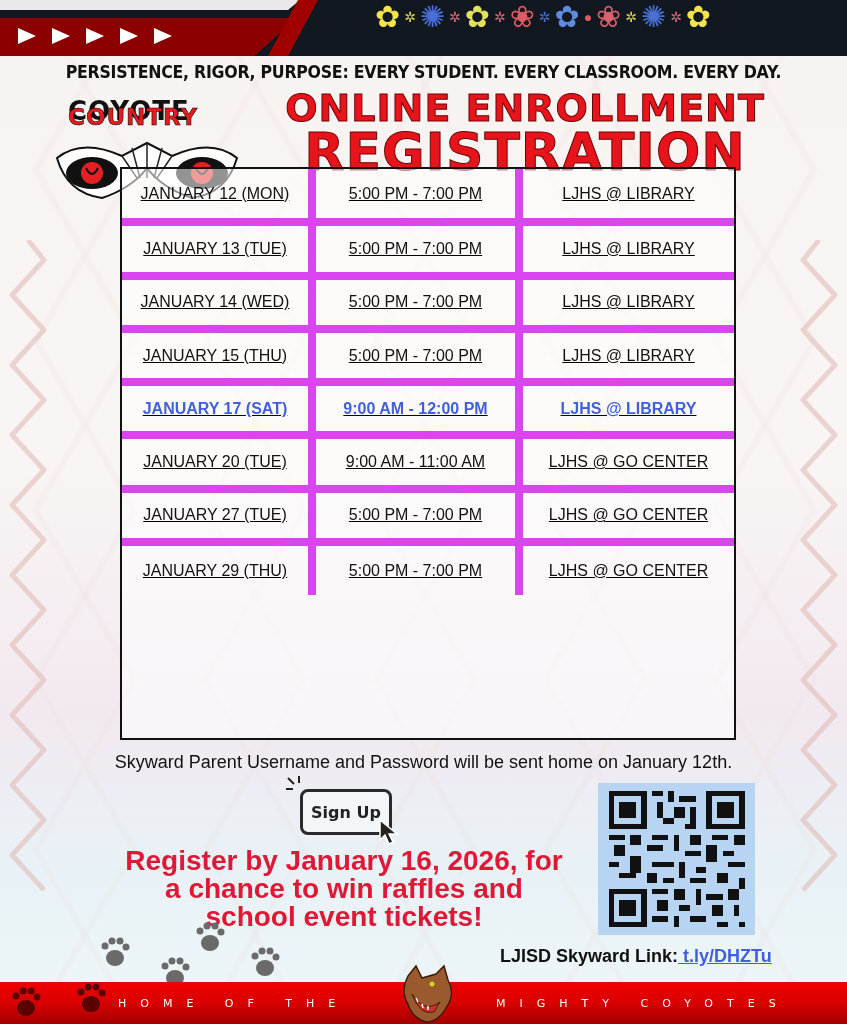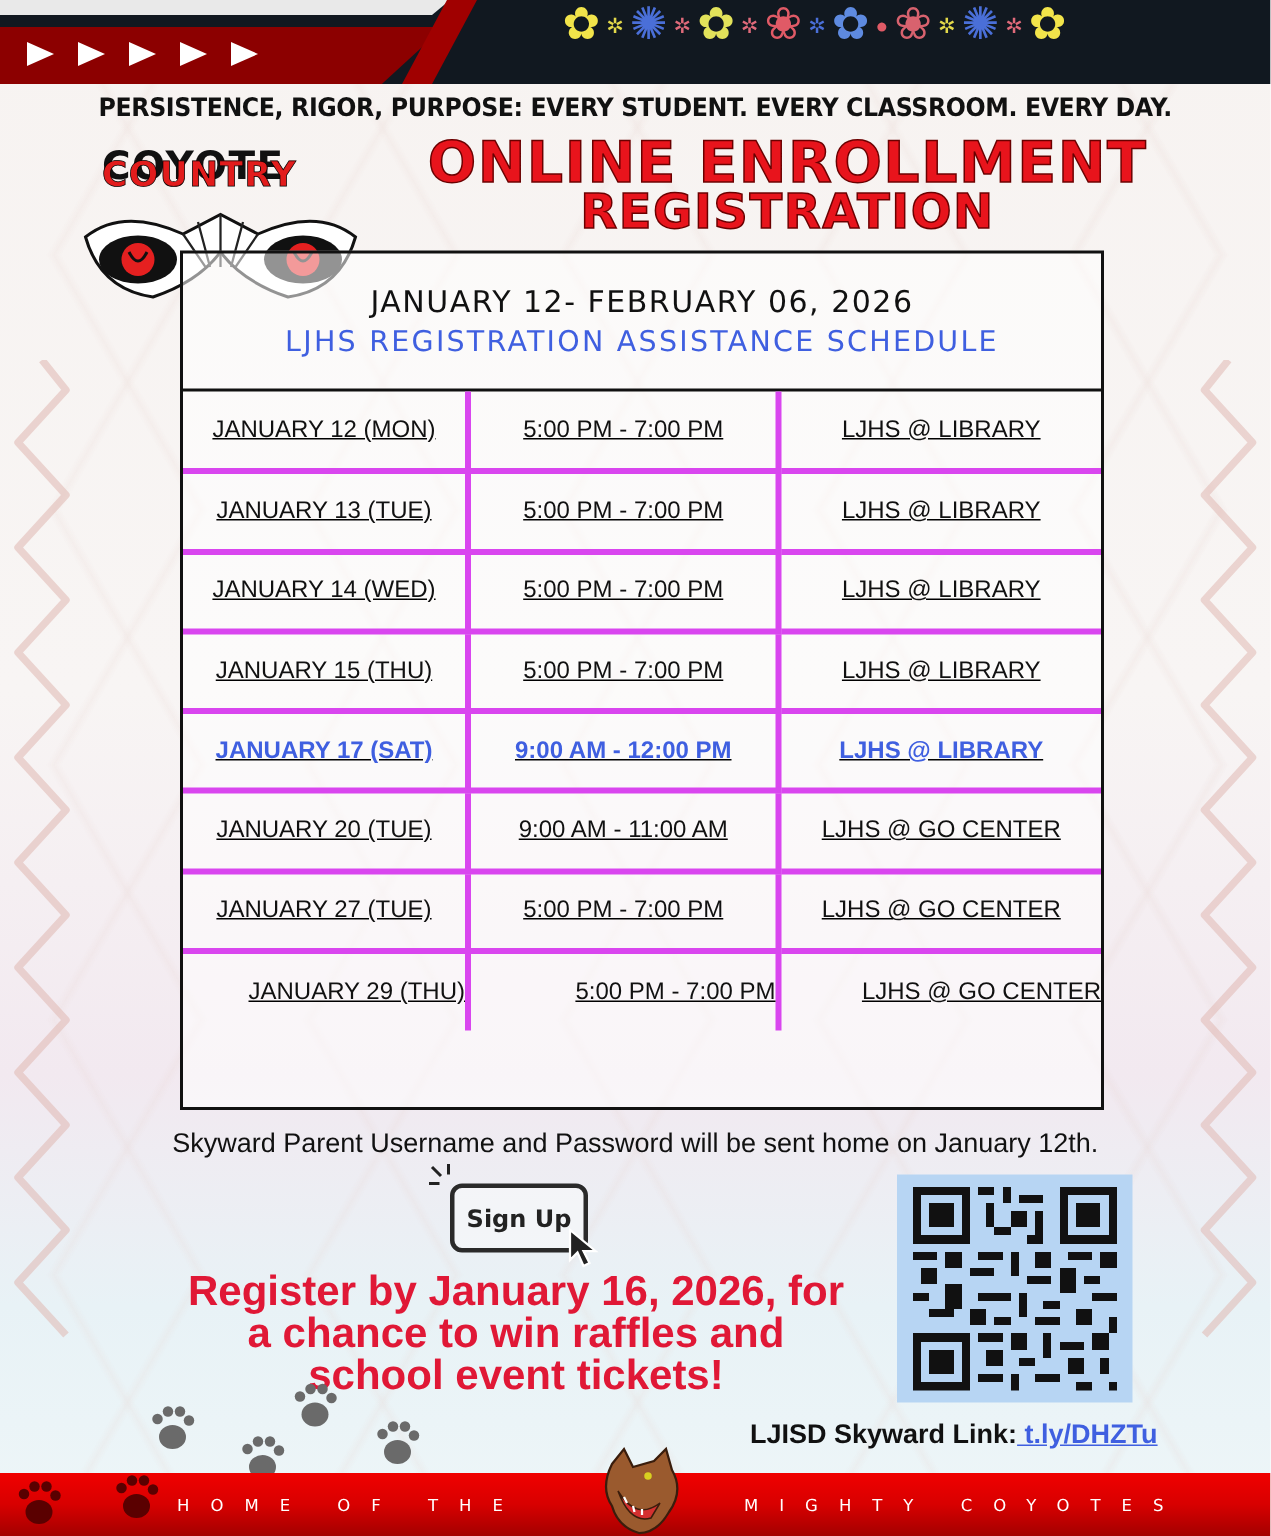--- a/index.html
+++ b/index.html
@@ -36,31 +36,31 @@
 
   
   .logo { position:absolute; top:92px; left:52px; width:190px; height:115px; }
   .logo-coyote { position:absolute; top:4px; left:16px; font-family:"DejaVu Sans", sans-serif; font-weight:bold; font-size:26px; color:#111; letter-spacing:1px; }
   .logo-country { position:absolute; top:12px; left:16px; font-family:"DejaVu Sans", sans-serif; font-weight:bold; font-size:23px; color:#e21c1c; letter-spacing:1px; -webkit-text-stroke:0.5px #000; }
   .eyes { position:absolute; top:46px; left:0; width:190px; height:64px; }
 
   .title { position:absolute; left:235px; width:580px; text-align:center; font-family:"DejaVu Sans", sans-serif; font-weight:bold;
     color:#e8141c; -webkit-text-stroke:1px #6a0000; letter-spacing:1px; }
   .title1 { top:86px; font-size:38px; }
-  .title2 { top:122px; font-size:32px; }
+  .title2 { top:122px; font-size:52px; }
 
   
   .schedule { position:absolute; top:167px; left:120px; width:616px; height:573px; border:2px solid #111; background:rgba(255,255,255,.55); }
   .sch-head { height:92px; text-align:center; border-bottom:2px solid #111; }
   .sch-dates { font-family:"DejaVu Sans", sans-serif; font-size:20px; color:#111; padding-top:20px; letter-spacing:1px; }
   .sch-sub { font-family:"DejaVu Sans", sans-serif; font-size:19px; color:#3f5fe0; letter-spacing:1.5px; margin-top:4px; }
   table { width:100%; border-collapse:collapse; table-layout:fixed;text-decoration:underline; }
-  td { height:53.3px; border:4px solid #d946ef; text-align:center; font-size:16px; color:#111; }
+  td { height:53.3px; border:8px solid #d946ef; text-align:center; font-size:16px; color:#111; }
   tr:first-child td { border-top:none; }
-  tr:last-child td { border-bottom:none;text-align:right; }
+  tr:last-child td { border-bottom:none; }
   td:first-child { border-left:none; width:190px; }
   td:nth-child(2) { width:207px; }
   td:last-child { border-right:none; }
   tr.hl td { color:#3f5fe0; font-weight:bold; }
 
   .note { position:absolute; top:752px; left:0; width:847px; text-align:center; font-size:18px; color:#111; }
 
   .signup { position:absolute; top:789px; left:300px; width:92px; height:46px; border:3px solid #2a2a2a; border-radius:8px;
     font-family:"DejaVu Sans", sans-serif; font-weight:bold; font-size:16px; color:#222; display:flex; align-items:center; justify-content:center; background:rgba(255,255,255,.4); }
   .spark { position:absolute; top:775px; left:285px; width:20px; height:20px; }
@@ -139,24 +139,20 @@
     <circle cx="150" cy="35" r="11" fill="#e52020"></circle>
     <path d="M34 30 Q40 42 46 30" stroke="#111" stroke-width="2" fill="none"></path>
     <path d="M144 30 Q150 42 156 30" stroke="#111" stroke-width="2" fill="none"></path>
   </svg>
 </div>
 
 <div class="title title1">ONLINE ENROLLMENT</div>
 <div class="title title2">REGISTRATION</div>
 
 <div class="schedule">
-  <div class="sch-head">
-    <div class="sch-dates">JANUARY 12- FEBRUARY 06, 2026</div>
-    <div class="sch-sub">LJHS REGISTRATION ASSISTANCE SCHEDULE</div>
-  </div>
   <table>
     <tbody>
       <tr>
           <td>JANUARY 12 (MON)</td>
           <td>5:00 PM - 7:00 PM</td>
           <td>LJHS @ LIBRARY</td>
         </tr>
       <tr>
           <td>JANUARY 13 (TUE)</td>
           <td>5:00 PM - 7:00 PM</td>

